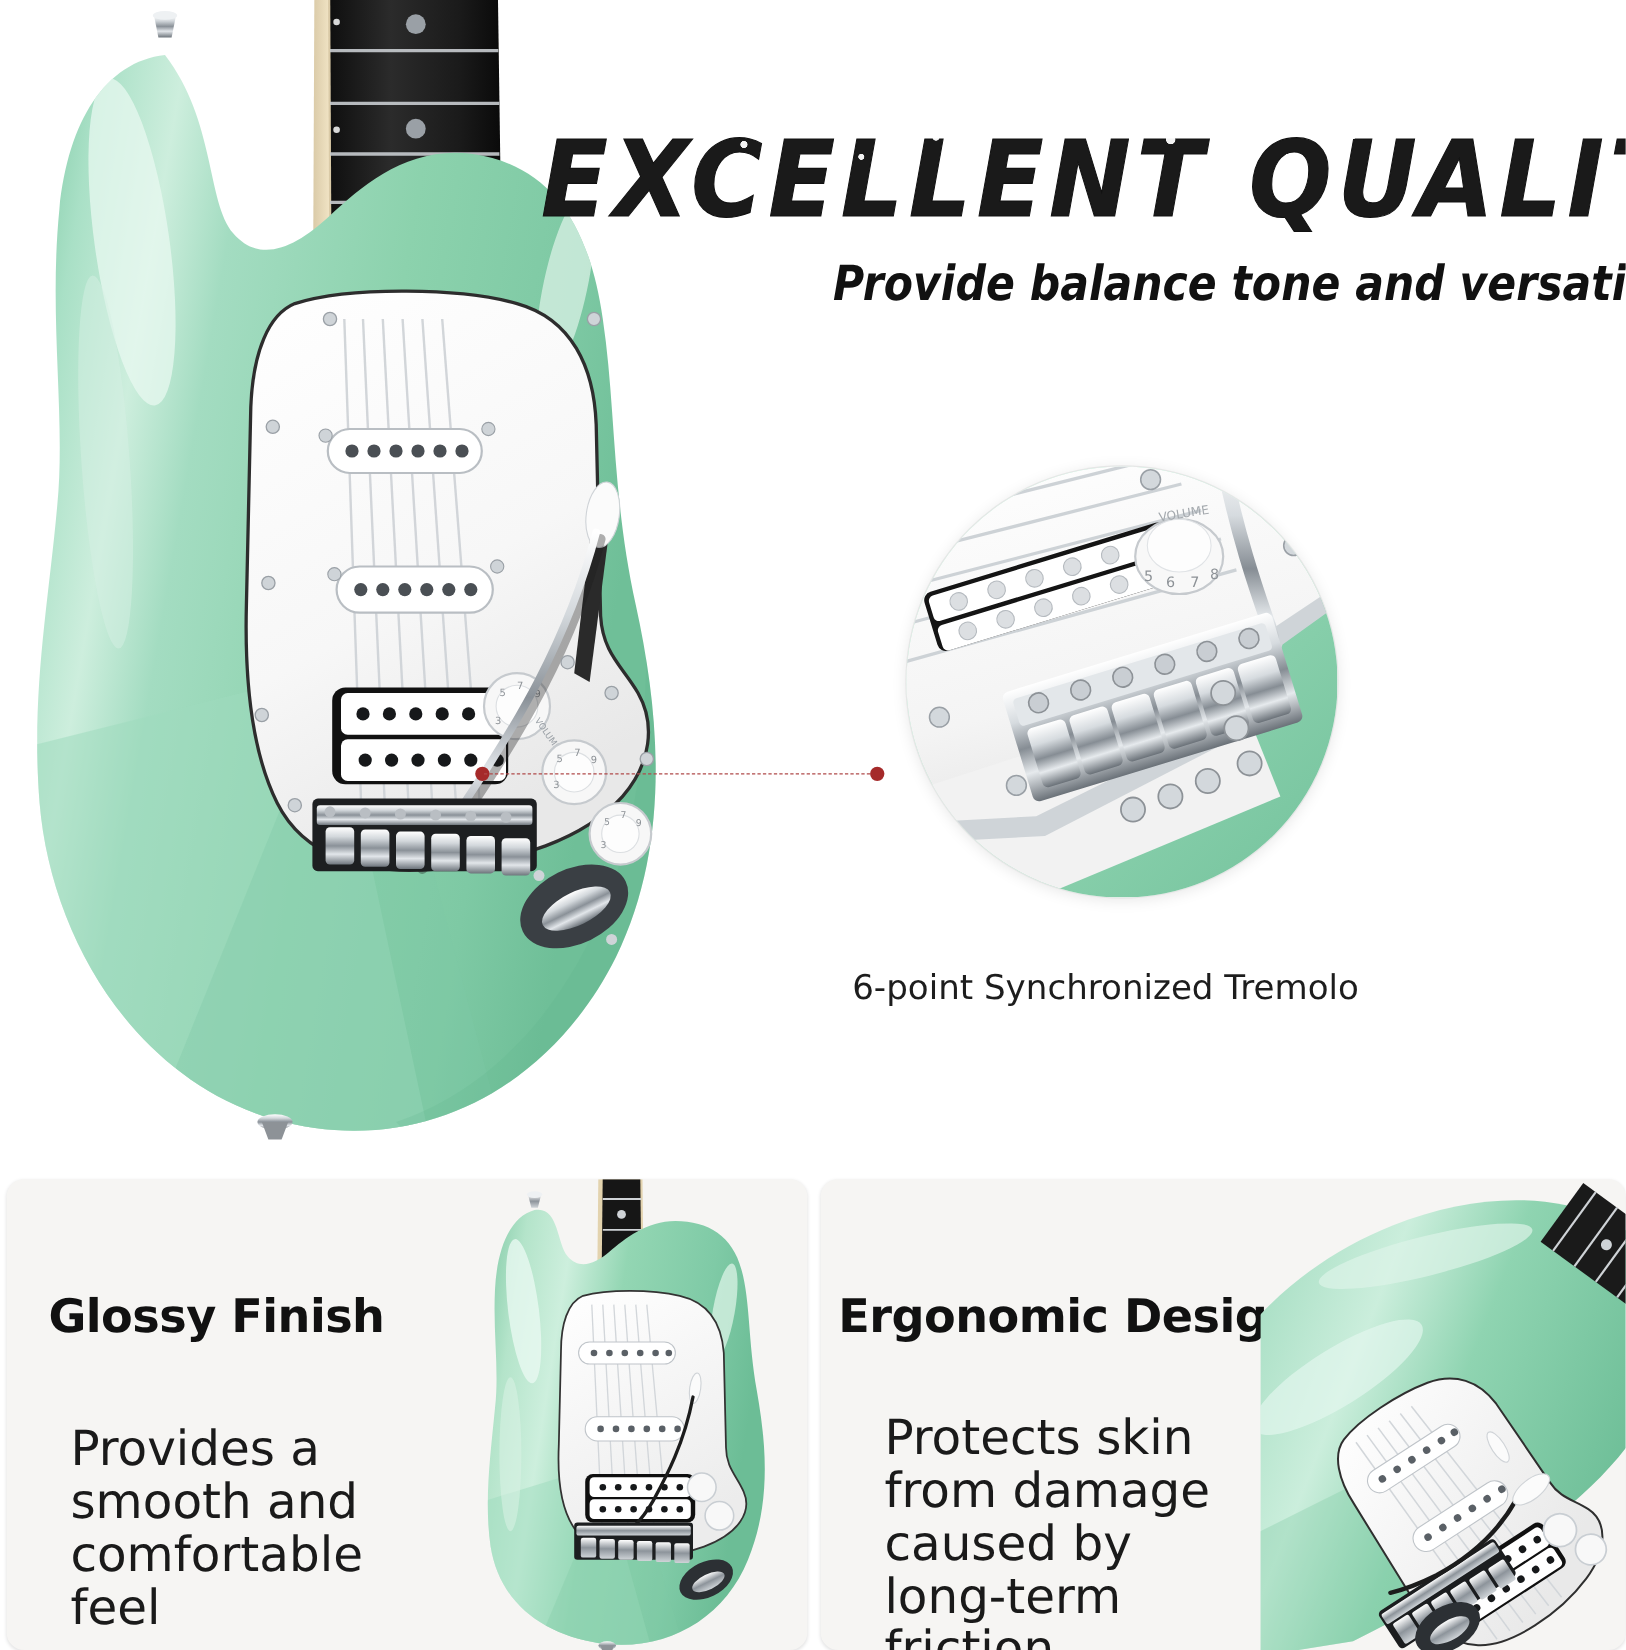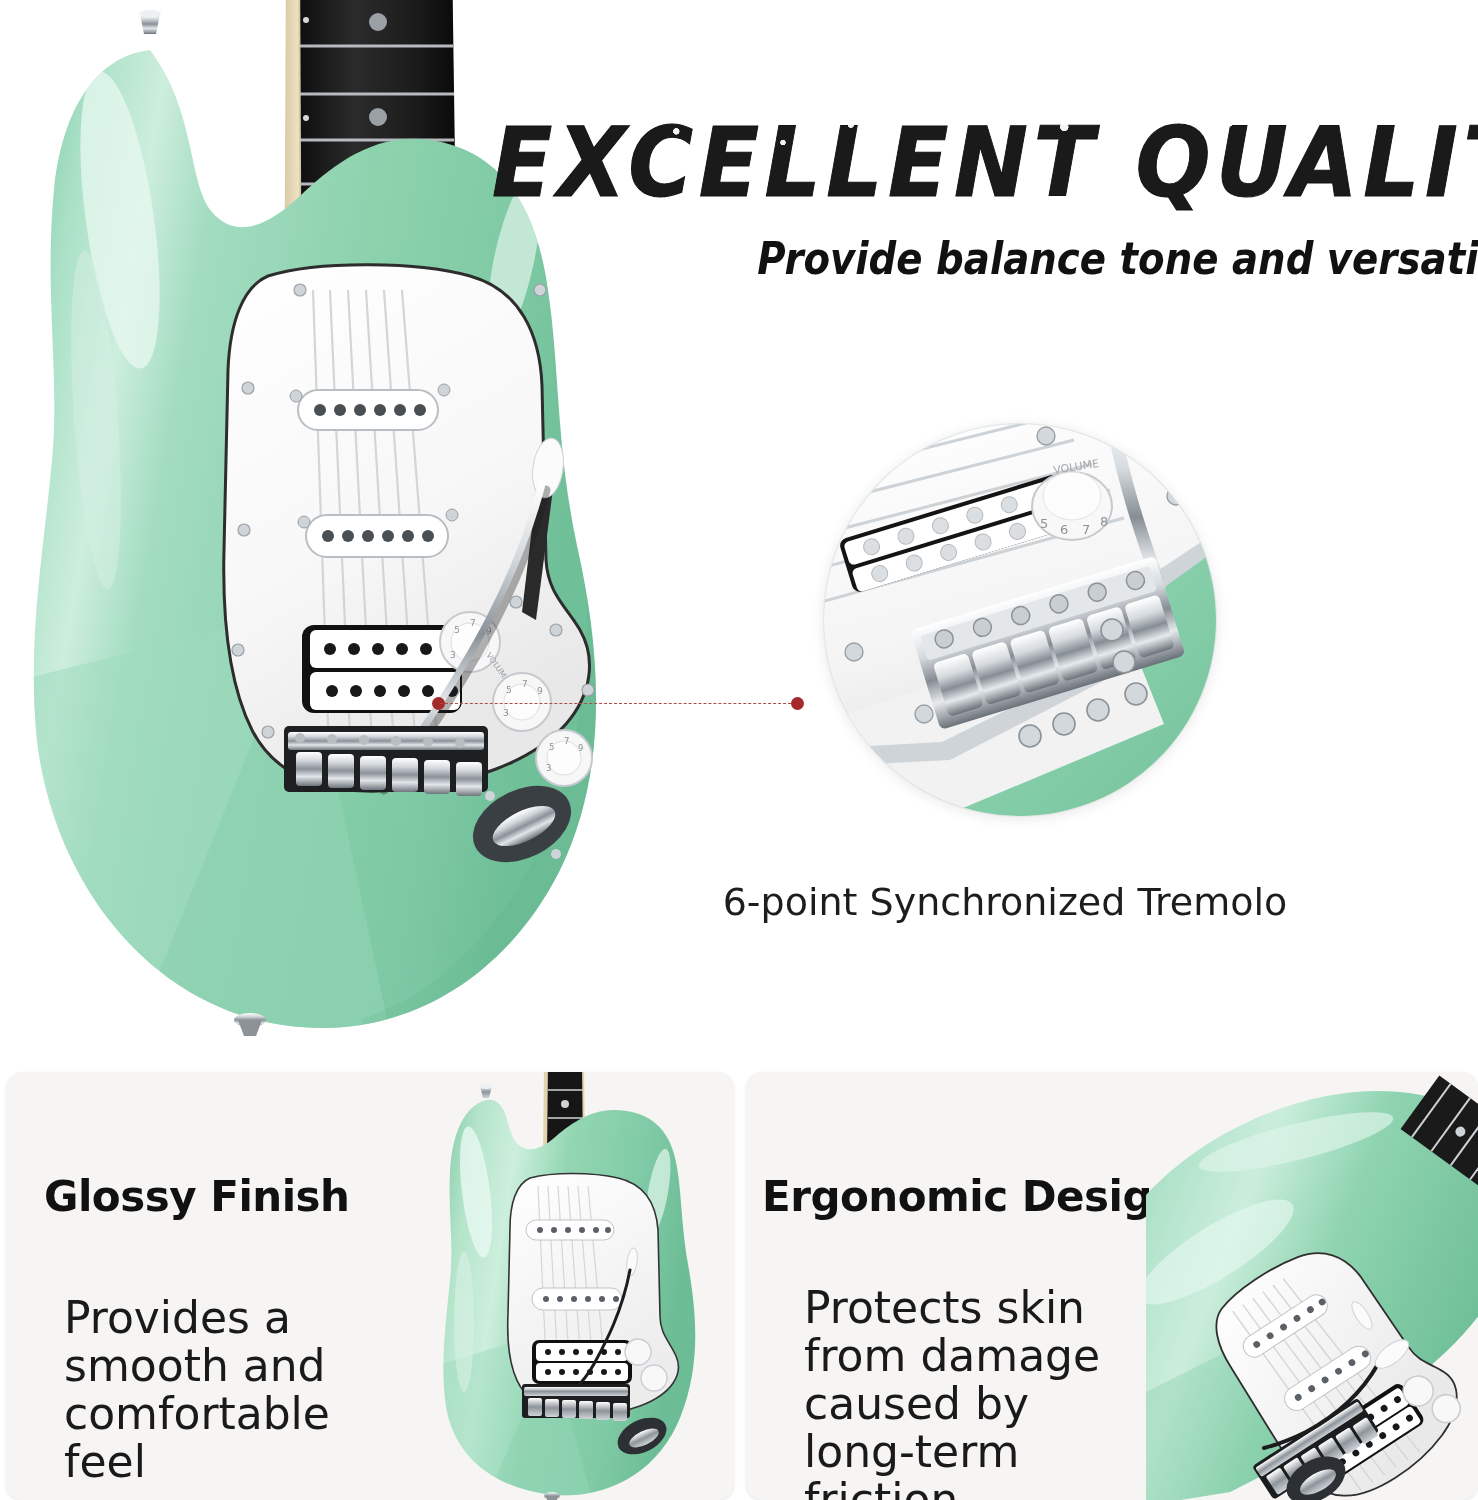--- a/index.html
+++ b/index.html
@@ -71,21 +71,21 @@
   #connector .cline{position:absolute;left:8px;top:2px;width:356px;height:0;
     border-top:1.6px dashed #b04a4a;}
   #connector .cdot{position:absolute;top:-4px;width:13px;height:13px;border-radius:50%;
     background:#a52a2a;}
   #connector .cdot.left{left:0;}
   #connector .cdot.right{right:0;}
 
   
   #tremolo-caption{
     position:absolute;left:700px;top:880px;width:610px;
-    text-align:center;font-size:38px;color:#1d1d1d;
+    text-align:center;font-size:31px;color:#1d1d1d;
     font-family:"DejaVu Sans", sans-serif;font-weight:400;
   }
 
   
   #main-guitar{position:absolute;left:0px;top:-10px;width:640px;height:1080px;}
 
   
   #zoom-circle{
     position:absolute;left:824px;top:424px;width:392px;height:392px;
     border-radius:50%;overflow:hidden;background:#fff;

